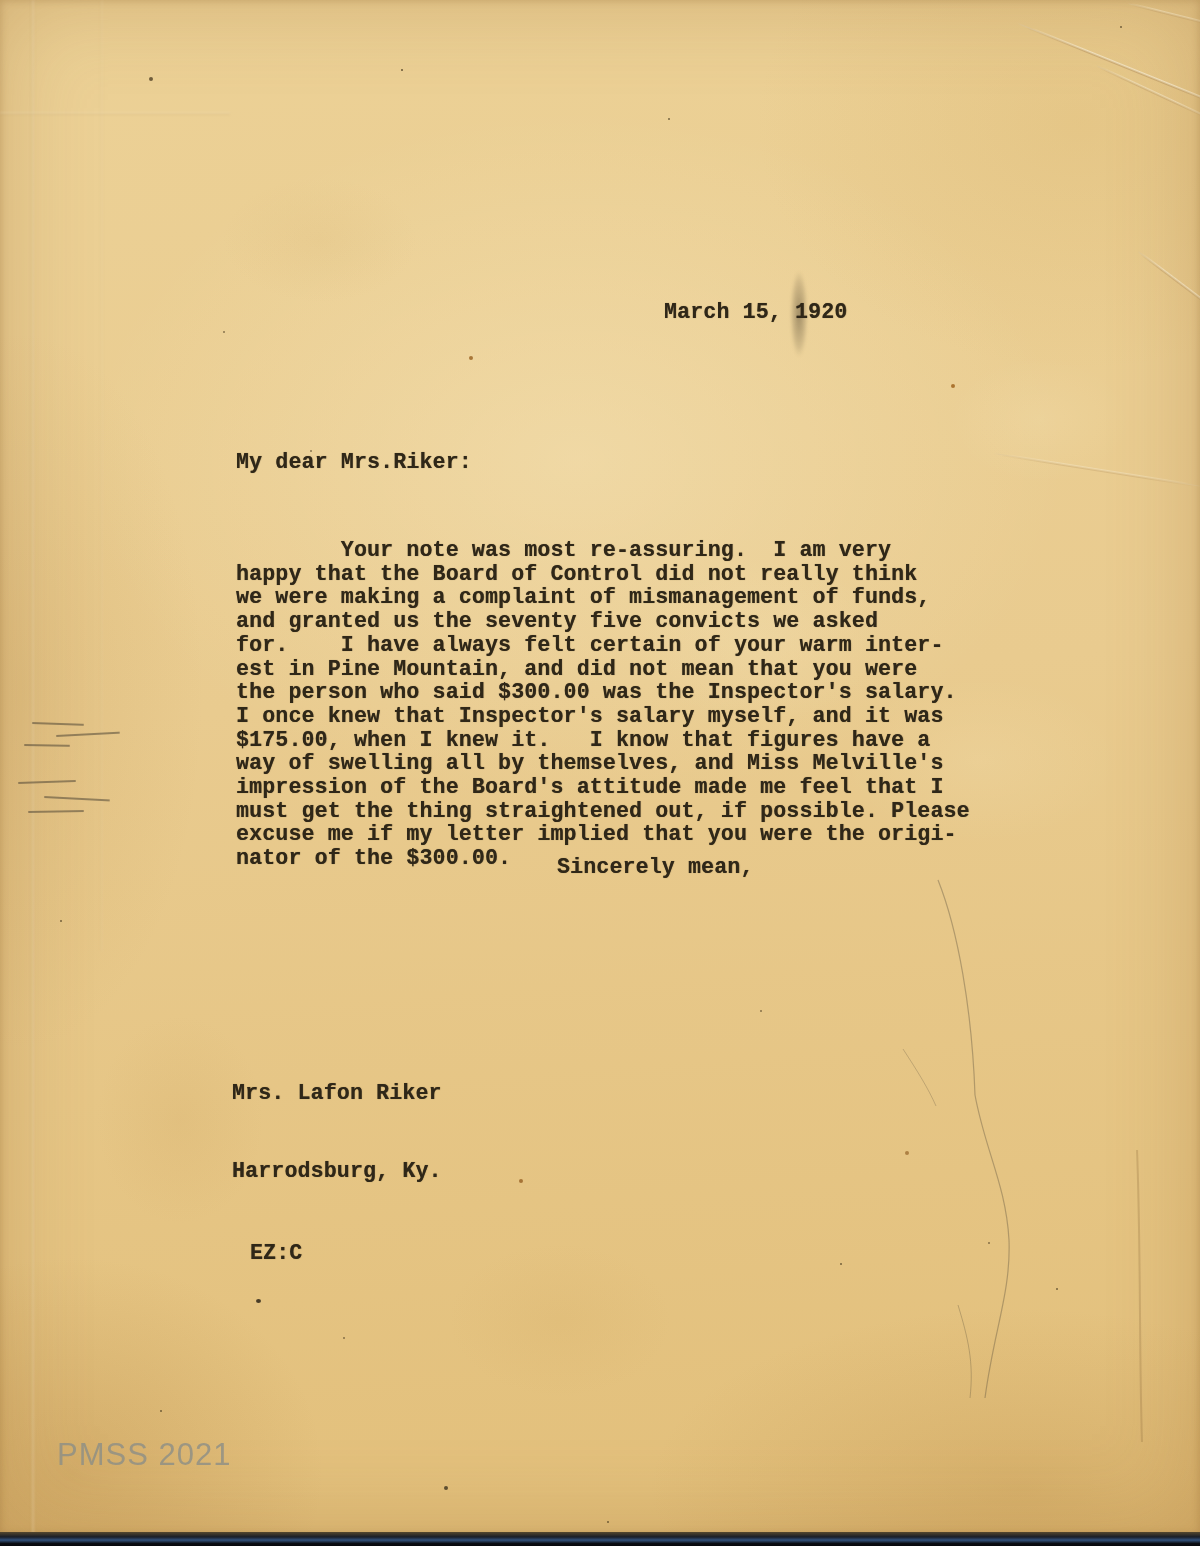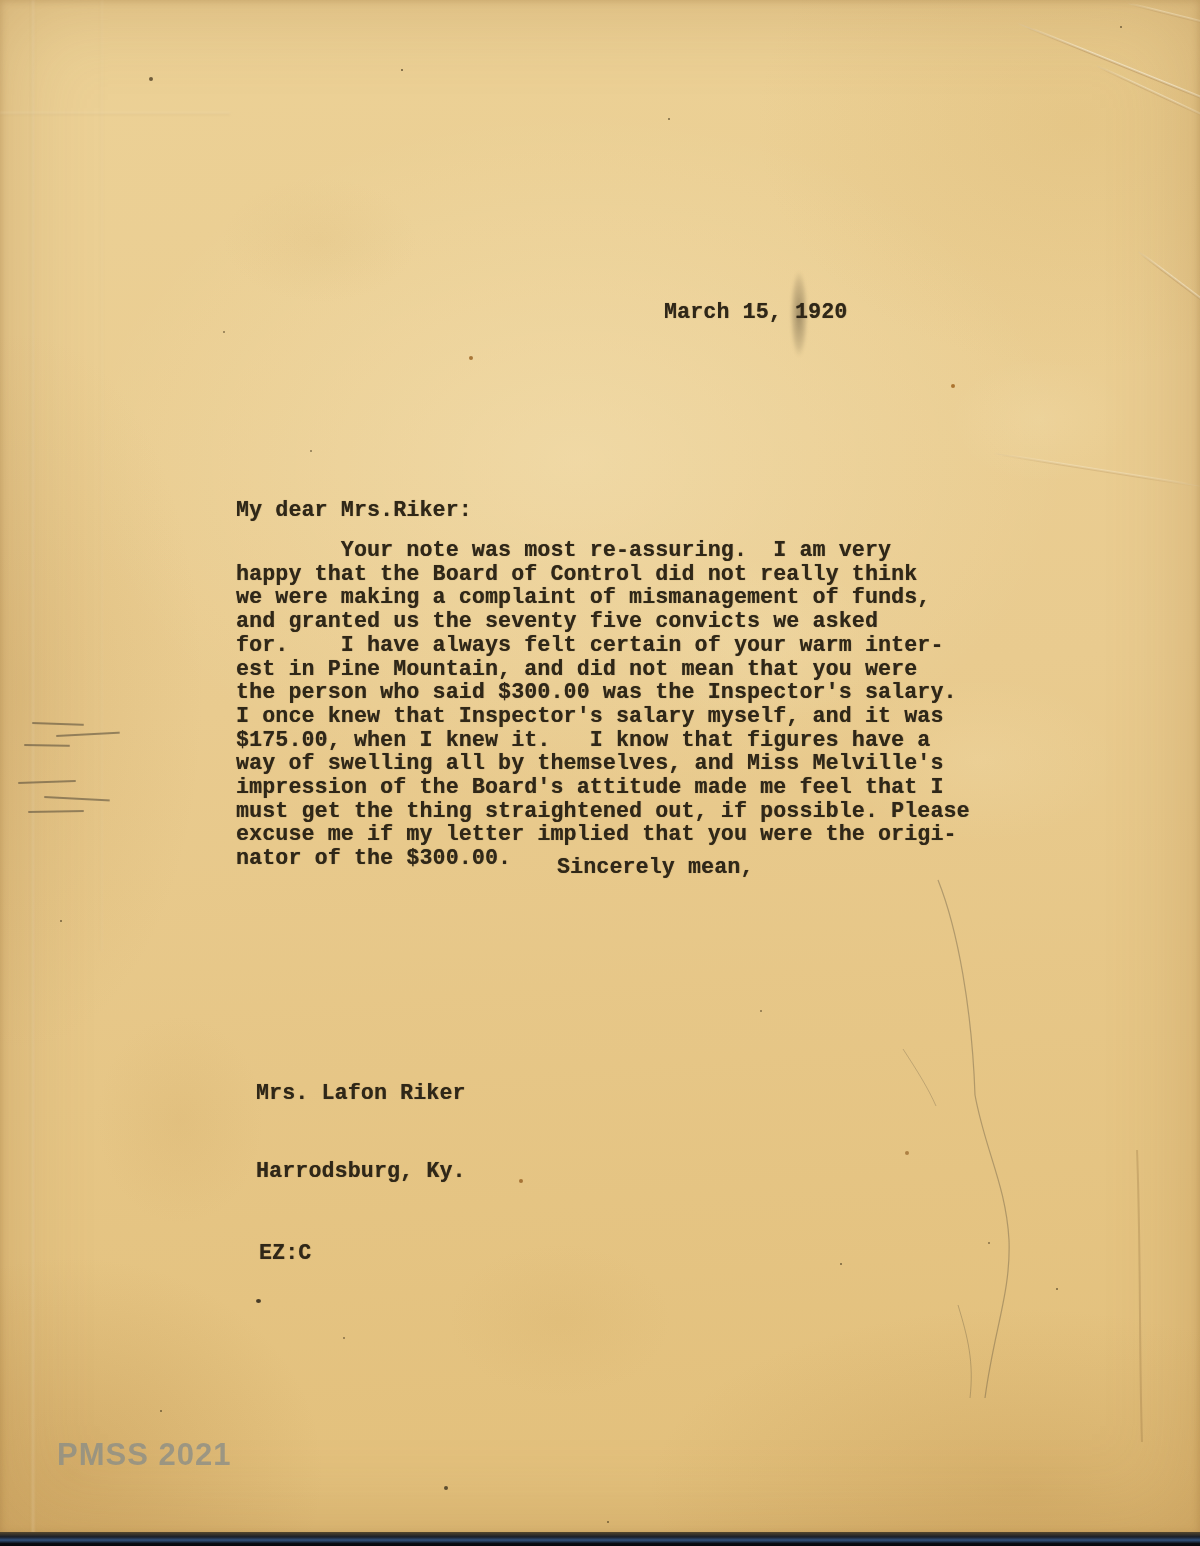--- a/index.html
+++ b/index.html
@@ -96,30 +96,30 @@
 
   
   .typed{
     position:absolute;color:var(--color-ink,#2f2718);
     font-family:"Liberation Mono","DejaVu Sans Mono",monospace;
     font-weight:bold;font-size:21.5px;line-height:23.7px;letter-spacing:.2px;
     text-shadow:.3px .4px .7px rgba(44,34,18,.72);
     white-space:pre;
   }
   .date-line  {left:664px;top:301px;}
-  .salutation {left:236px;top:451px;margin-top:48px;}
+  .salutation {left:236px;top:451px;}
   .letter-body{left:236px;top:503px;margin-top:36px;}
   .closing    {left:557px;top:856px;}
-  .recipient  {left:256px;top:1028px;line-height:26px;}
-  .initials   {left:259px;top:1242px;}
+  .recipient  {left:232px;top:1028px;line-height:26px;}
+  .initials   {left:250px;top:1242px;}
 
   
   .watermark{
     position:absolute;left:57px;top:1437px;
-    font-family:"Liberation Sans",sans-serif;font-size:31px;font-weight:bold;
+    font-family:"Liberation Sans",sans-serif;font-size:31px;font-weight:normal;
     color:var(--color-watermark,#8b8e87);opacity:.78;letter-spacing:1px;
   }
 
   
   .scan-edge{
     position:absolute;left:0;bottom:0;width:1200px;height:14px;
     background:linear-gradient(to bottom,
       #55482e 0%, #1a1e27 35%, #33527c 58%, #0a0d13 82%, #06080d 100%);
   }
 </style>

